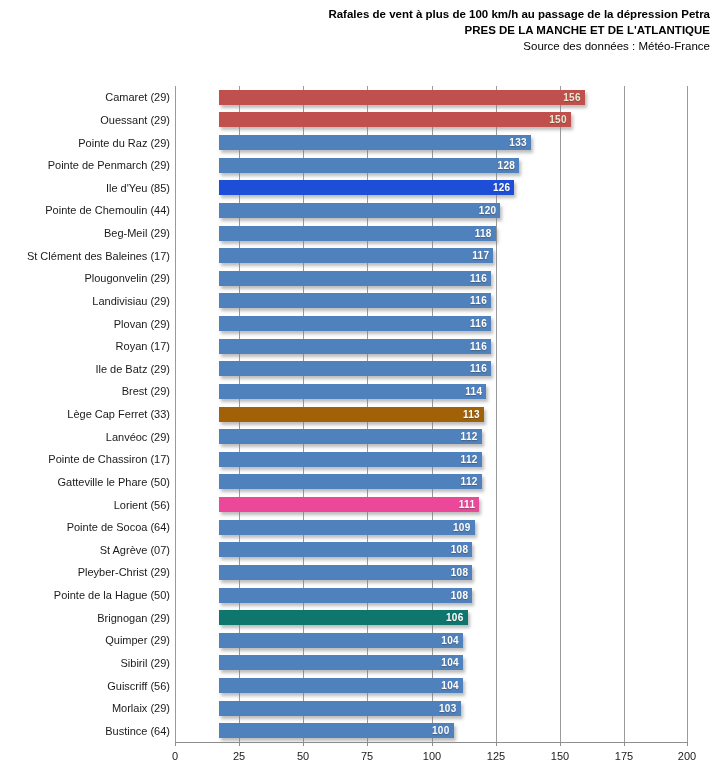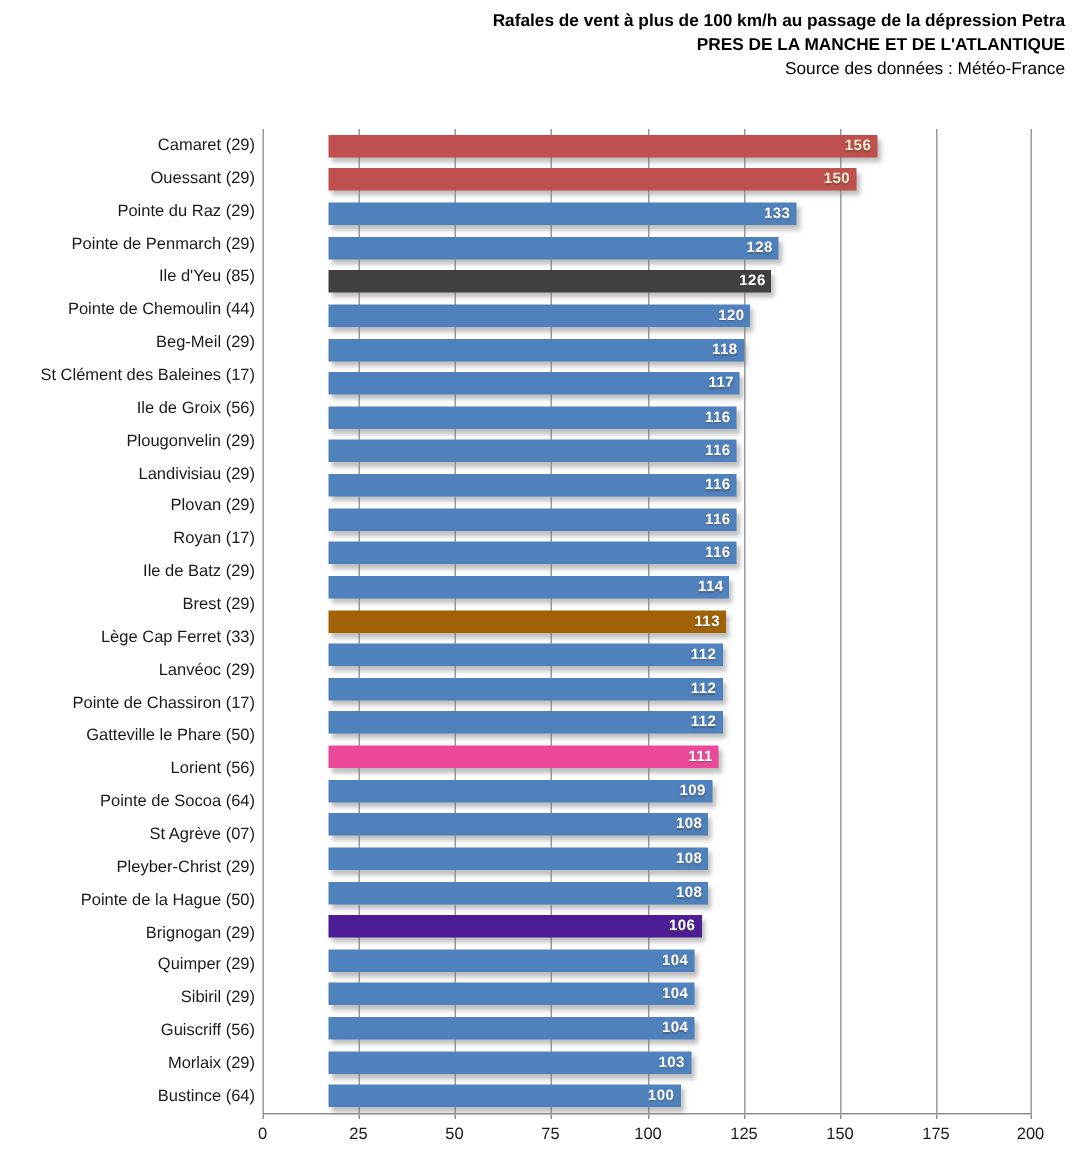--- a/index.html
+++ b/index.html
@@ -50,21 +50,20 @@
 
   <div class="cat-col" id="cats">
       <div class="cat">Camaret (29)</div>
       <div class="cat">Ouessant (29)</div>
       <div class="cat">Pointe du Raz (29)</div>
       <div class="cat">Pointe de Penmarch (29)</div>
       <div class="cat">Ile d'Yeu (85)</div>
       <div class="cat">Pointe de Chemoulin (44)</div>
       <div class="cat">Beg-Meil (29)</div>
       <div class="cat">St Clément des Baleines (17)</div>
-      <div class="cat">Ile de Groix (56)</div>
       <div class="cat">Plougonvelin (29)</div>
       <div class="cat">Landivisiau (29)</div>
       <div class="cat">Plovan (29)</div>
       <div class="cat">Royan (17)</div>
       <div class="cat">Ile de Batz (29)</div>
       <div class="cat">Brest (29)</div>
       <div class="cat">Lège Cap Ferret (33)</div>
       <div class="cat">Lanvéoc (29)</div>
       <div class="cat">Pointe de Chassiron (17)</div>
       <div class="cat">Gatteville le Phare (50)</div>
@@ -108,21 +107,21 @@
           <div class="bar" style="width: 66.5%; background: rgb(79, 129, 189);">
             <span class="val" style="color: rgb(255, 255, 255);">133</span>
           </div>
         </div>
         <div class="bar-row">
           <div class="bar" style="width: 64%; background: rgb(79, 129, 189);">
             <span class="val" style="color: rgb(255, 255, 255);">128</span>
           </div>
         </div>
         <div class="bar-row">
-          <div class="bar" style="width: 63%; background: #404040; text-align: right;">
+          <div class="bar" style="width: 63%; background: #1d4ed8; text-align: right;">
             <span class="val" style="color: rgb(255, 255, 255);">126</span>
           </div>
         </div>
         <div class="bar-row">
           <div class="bar" style="width: 60%; background: rgb(79, 129, 189);">
             <span class="val" style="color: rgb(255, 255, 255);">120</span>
           </div>
         </div>
         <div class="bar-row">
           <div class="bar" style="width: 59%; background: rgb(79, 129, 189);">
@@ -203,21 +202,21 @@
           <div class="bar" style="width: 54%; background: rgb(79, 129, 189);">
             <span class="val" style="color: rgb(255, 255, 255);">108</span>
           </div>
         </div>
         <div class="bar-row">
           <div class="bar" style="width: 54%; background: rgb(79, 129, 189);">
             <span class="val" style="color: rgb(255, 255, 255);">108</span>
           </div>
         </div>
         <div class="bar-row">
-          <div class="bar" style="width: 53%; background: #4c1d95;">
+          <div class="bar" style="width: 53%; background: #0f766e;">
             <span class="val" style="color: rgb(255, 255, 255);">106</span>
           </div>
         </div>
         <div class="bar-row">
           <div class="bar" style="width: 52%; background: rgb(79, 129, 189);">
             <span class="val" style="color: rgb(255, 255, 255);">104</span>
           </div>
         </div>
         <div class="bar-row">
           <div class="bar" style="width: 52%; background: rgb(79, 129, 189);">

